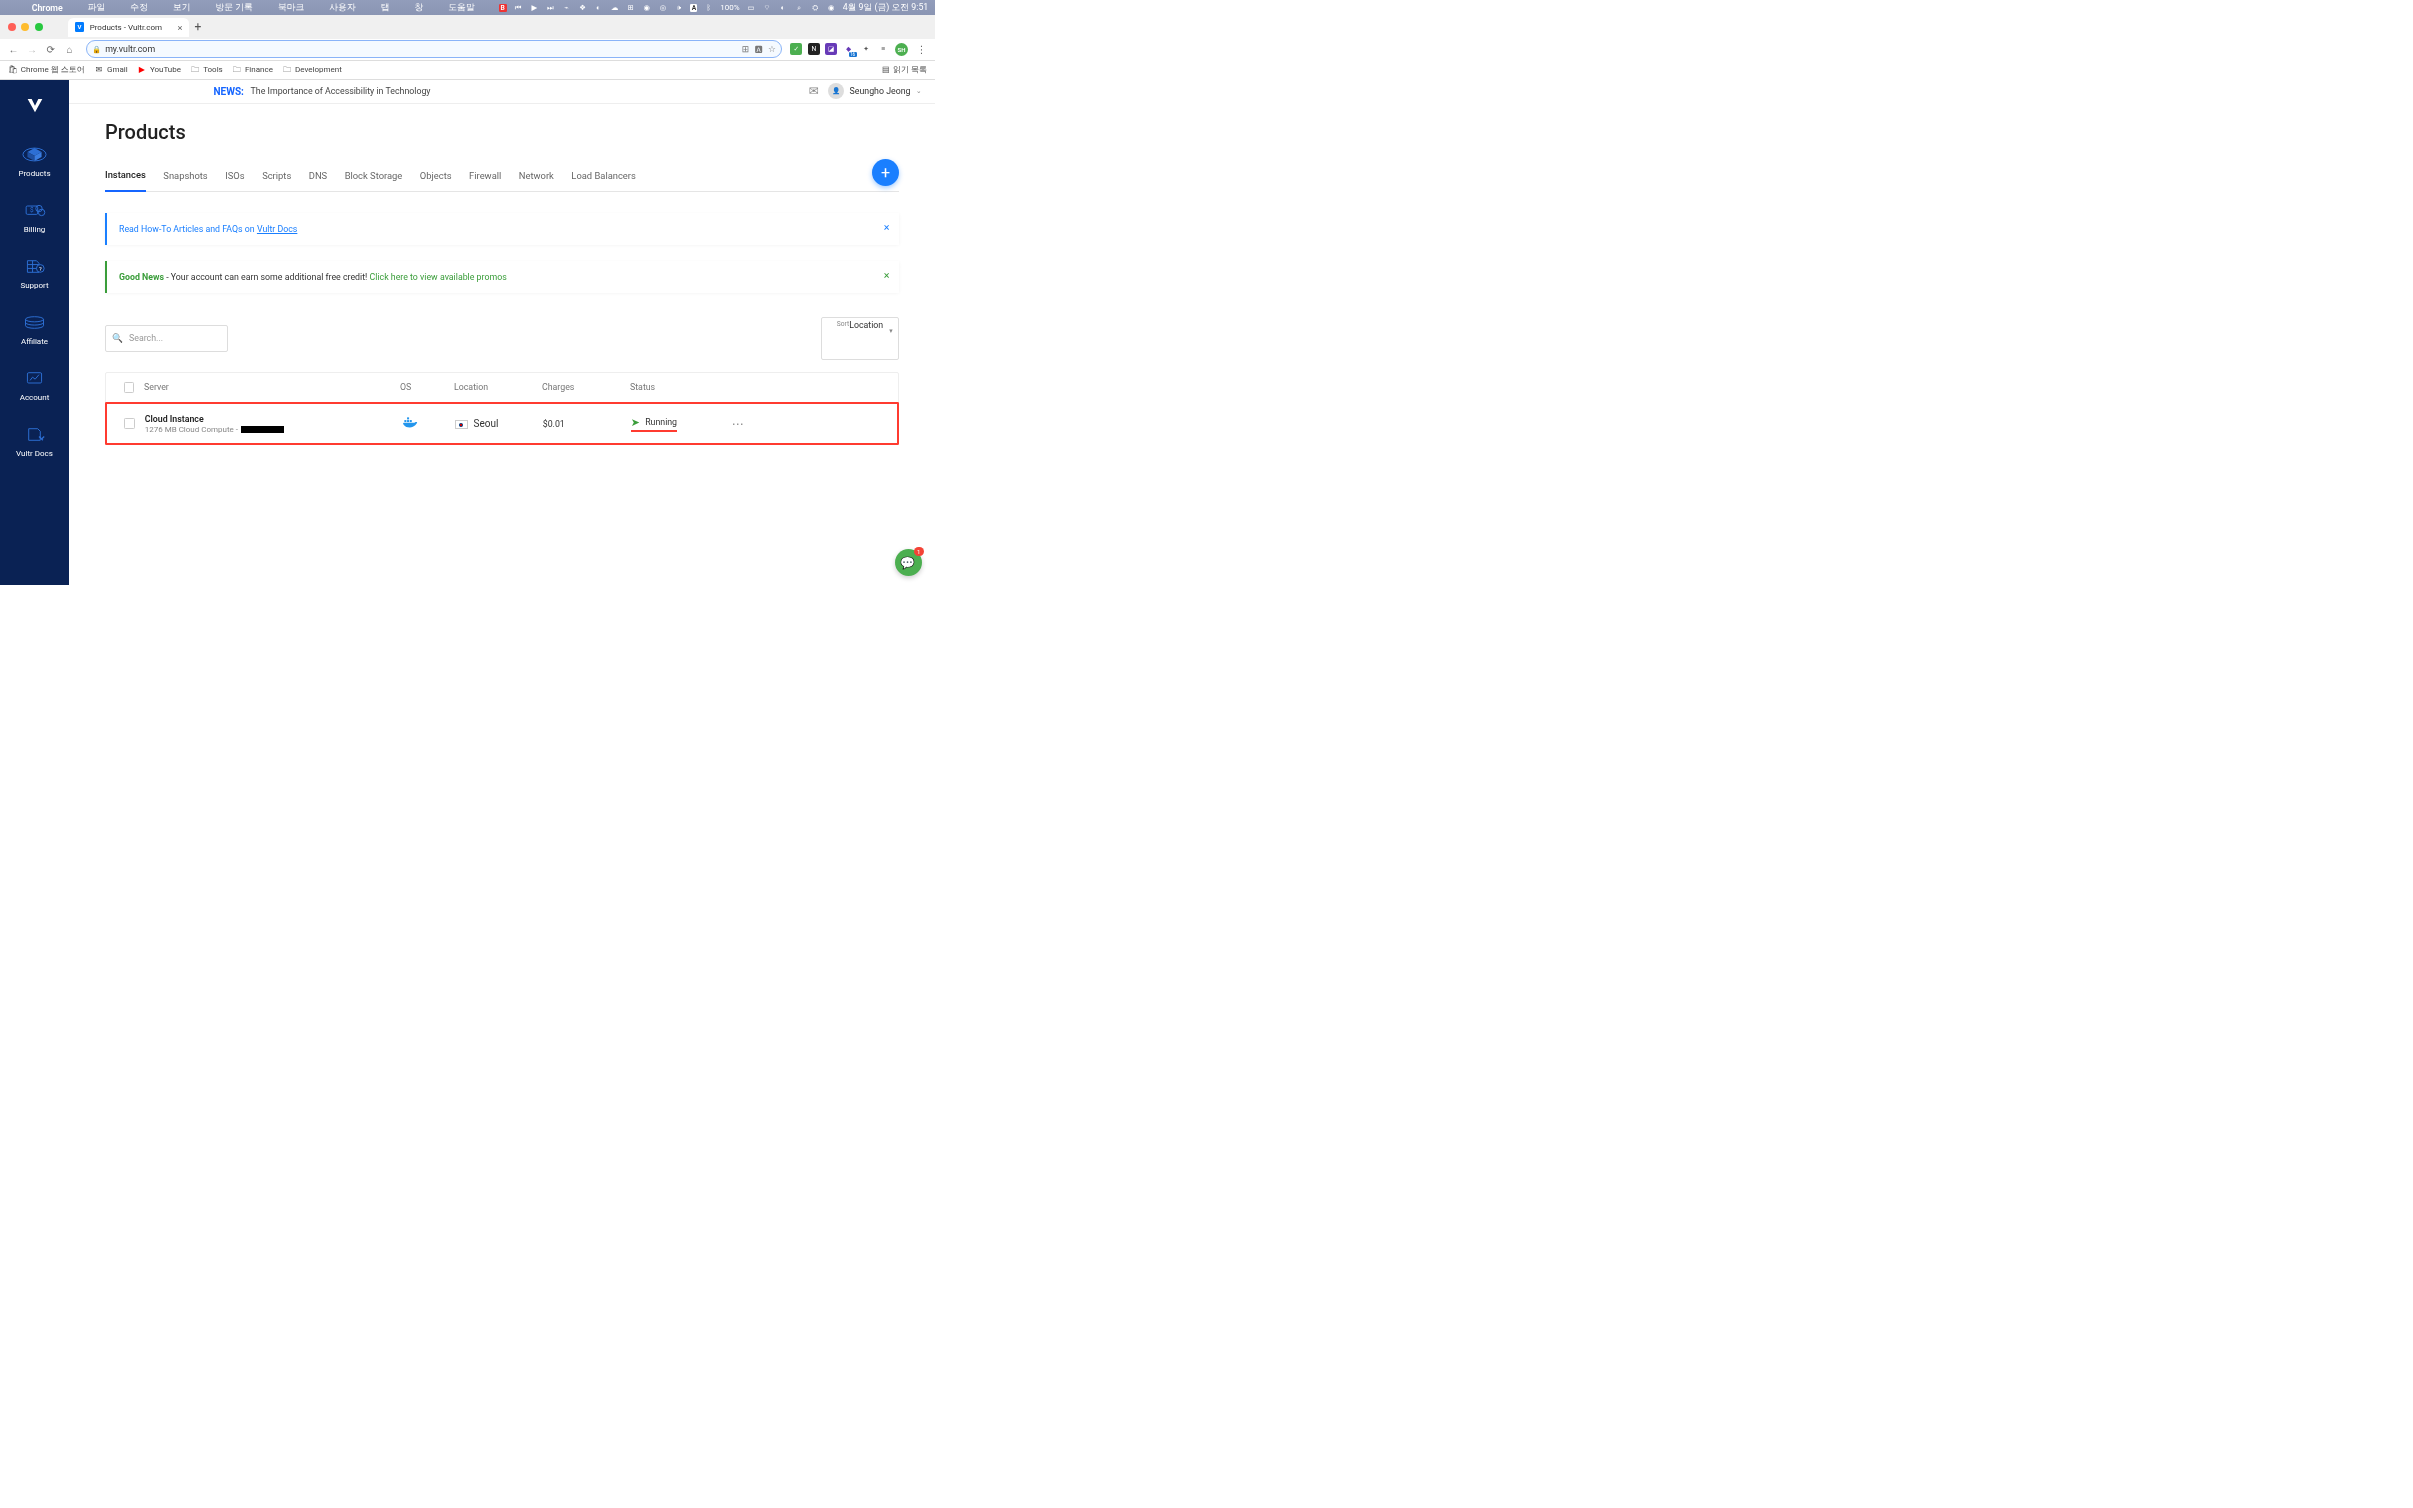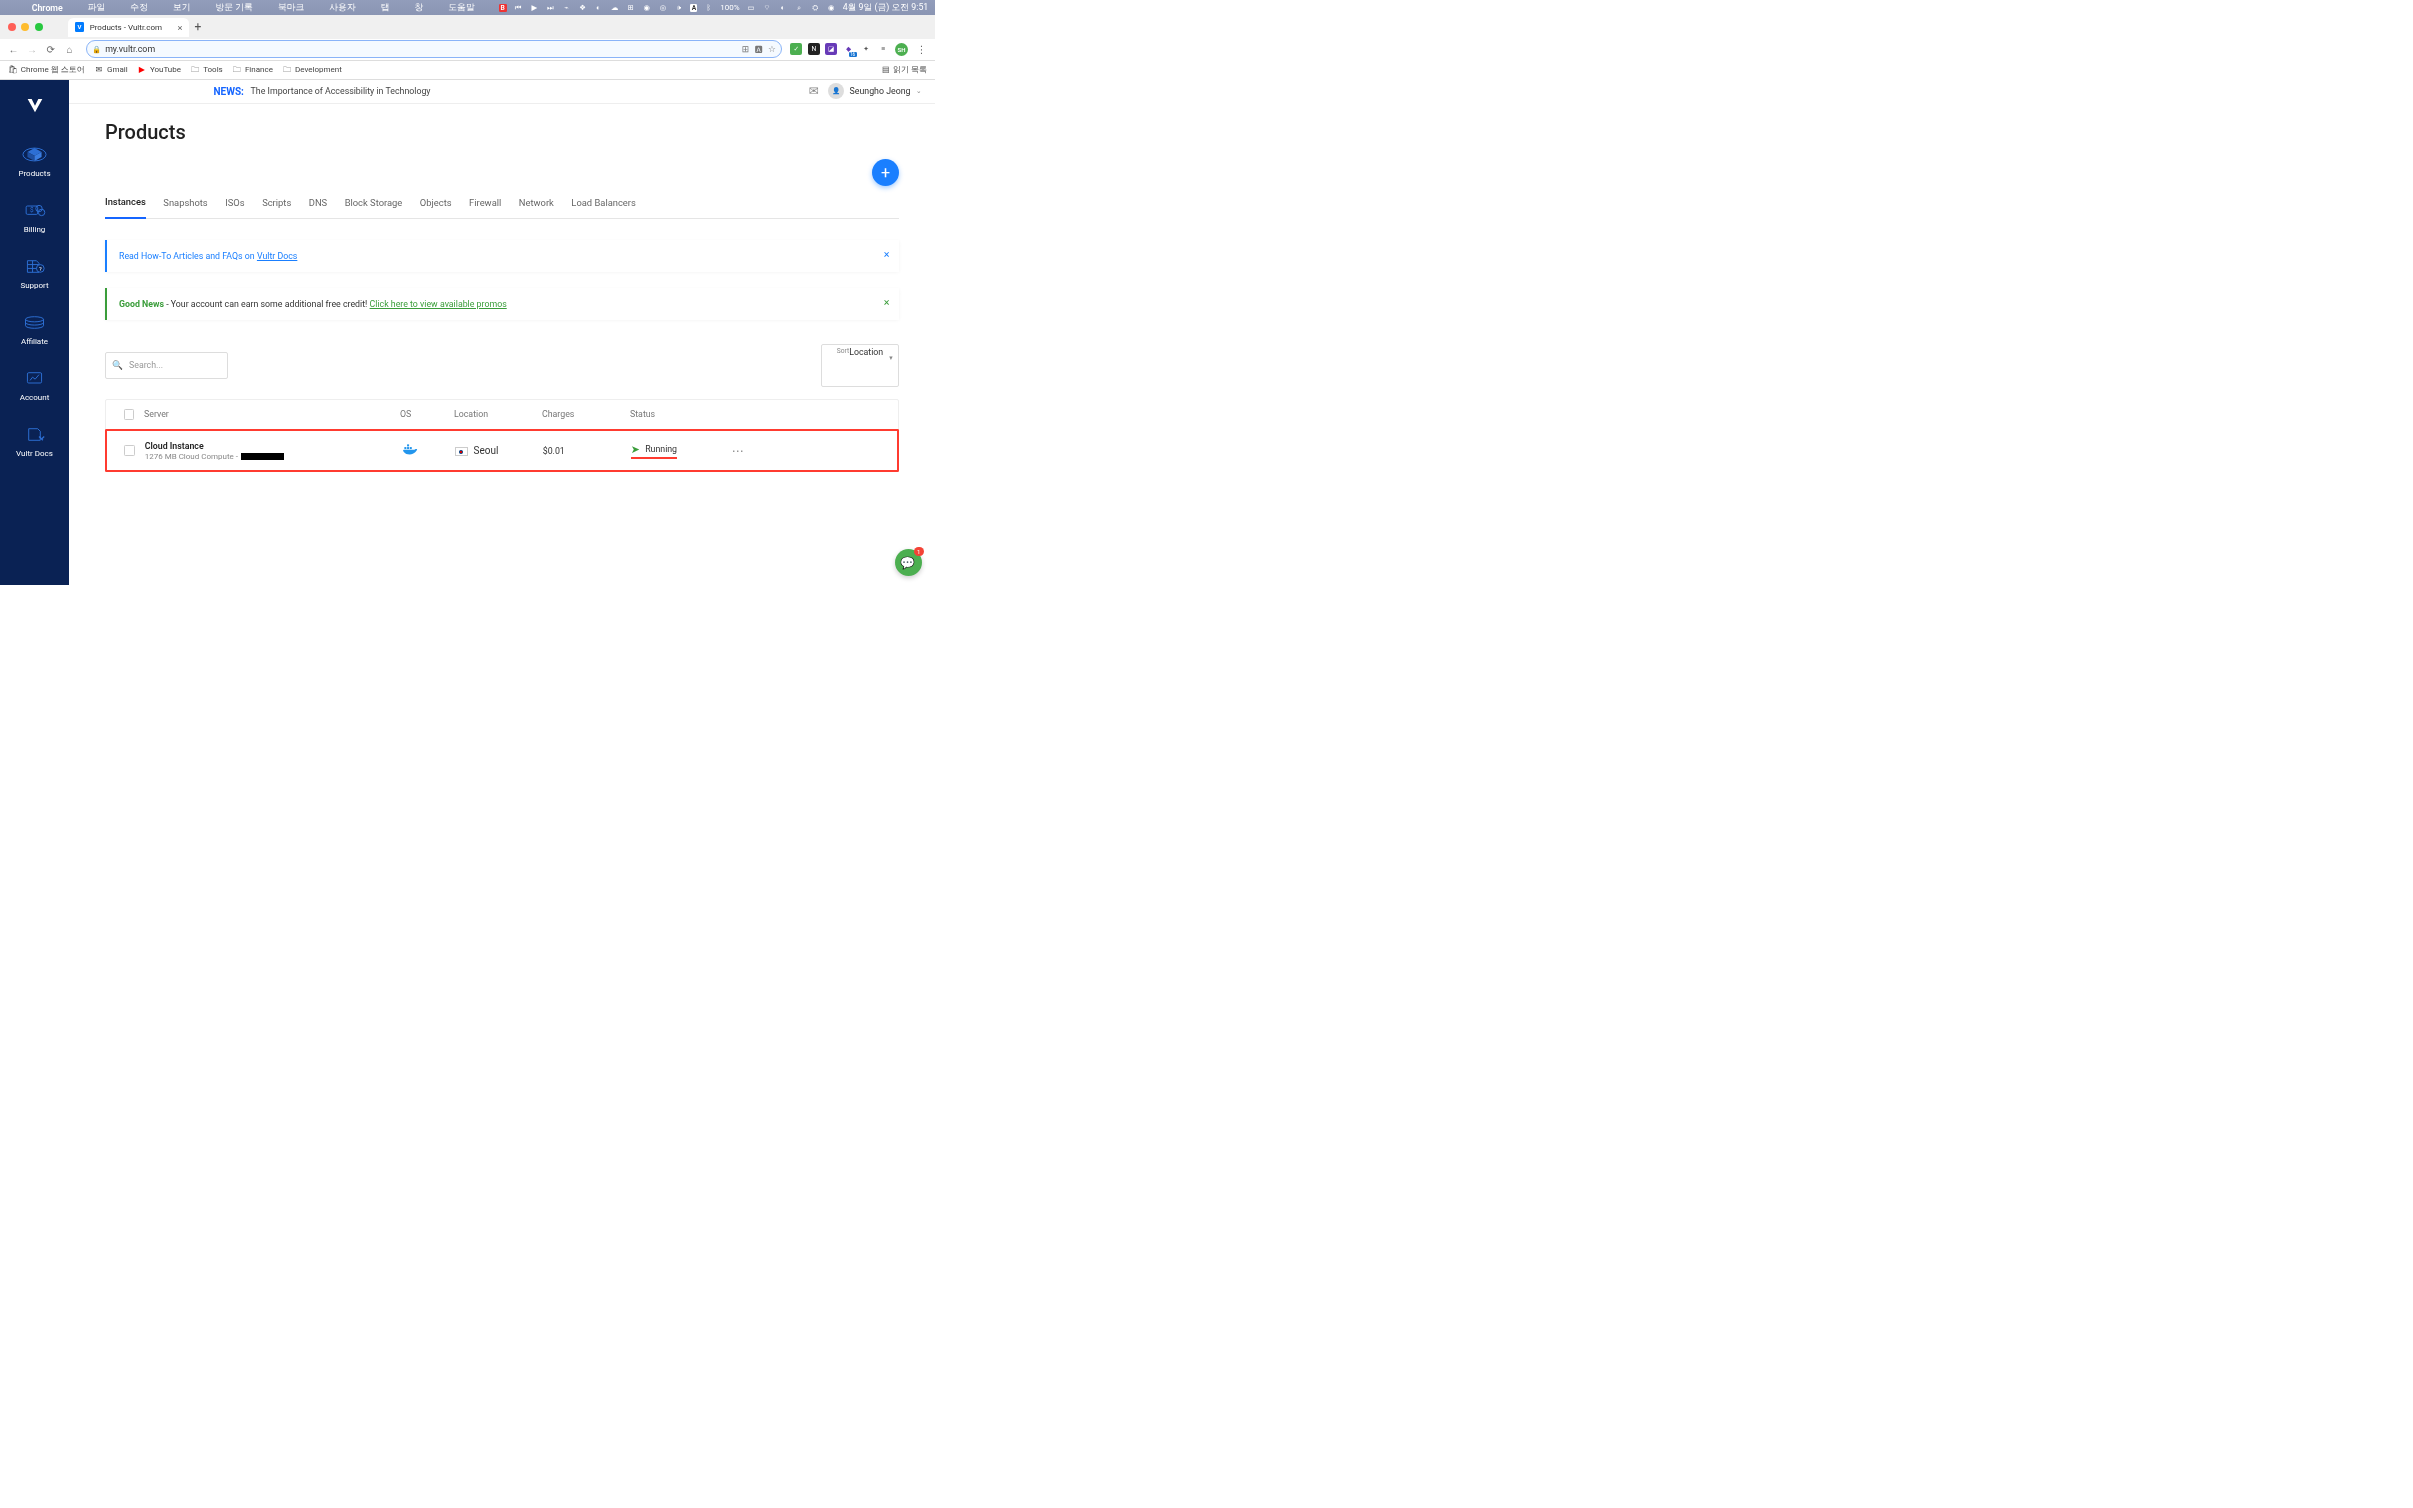--- a/index.html
+++ b/index.html
@@ -54,31 +54,31 @@
     .topbar { height: 24px; display: flex; align-items: center; padding: 0 13.5px; border-bottom: 0.7px solid #eee; }
     .news-label { color: #1565ff; font-weight: 700; font-size: 10px; margin-right: 6.7px; padding-left: 18px; }
     .news-text { font-size: 8.8px; color: #444; }
     .topbar-right { margin-left: auto; display: flex; align-items: center; gap: 9.4px; }
     .user-avatar { width: 16px; height: 16px; border-radius: 50%; background: #ddd; display: flex; align-items: center; justify-content: center; font-size: 6.7px; color: #666; }
     .user-name { font-size: 8.8px; color: #333; }
 
     .main { padding: 16px 36px; }
     .page-title { font-size: 20px; font-weight: 500; color: #222; margin-bottom: 19px; }
     .tabs { display: flex; gap: 17.5px; border-bottom: 0.7px solid #e5e5e5; align-items: center; position: relative; }
-    .tab-item { padding: 6.7px 0 9.4px; font-size: 9.4px; color: #666; cursor: pointer; margin-top: 27px; }
+    .tab-item { padding: 6.7px 0 9.4px; font-size: 9.4px; color: #666; cursor: pointer; }
     .tab-item.active { color: #222; font-weight: 500; border-bottom: 2px solid #1565ff; margin-bottom: -0.7px; }
     .fab { position: absolute; right: 0; top: -4px; width: 27px; height: 27px; border-radius: 50%; background: #1a7fff; color: #fff; display: flex; align-items: center; justify-content: center; font-size: 16px; box-shadow: 0 2px 5.4px rgba(26,127,255,0.4); }
 
     .alert { margin-top: 21.5px; background: #fff; box-shadow: 0 1.3px 3.4px rgba(0,0,0,0.06); padding: 10.8px 12px; display: flex; align-items: flex-end; position: relative; font-size: 8.8px; }
     .alert.blue { border-left: 2px solid #1a7fff; color: #1a7fff; }
     .alert.green { border-left: 2px solid #3a9d3a; color: #333; margin-top: 16px; }
     .alert-close { position: absolute; right: 9.4px; top: 8px; color: #1a7fff; font-size: 10.8px; }
     .alert.green .alert-close { color: #3a9d3a; }
     .green-bold { color: #3a9d3a; font-weight: 700; }
-    .green-link { color: #3a9d3a; text-decoration: underline; }
+    .green-link { color: #3a9d3a; }
     .link-u { text-decoration: underline; }
 
     .controls-row { display: flex; align-items: center; margin-top: 24px; }
     .search-box { width: 123px; height: 27px; border: 0.7px solid #ddd; border-radius: 2px; display: flex; align-items: center; padding: 0 6.7px; gap: 5.4px; color: #999; font-size: 8.8px; }
     .sort-box { margin-left: auto; width: 78px; height: 43px; border: 0.7px solid #ddd; border-radius: 2px; padding: 2.7px 6.7px; display: flex; flex-direction: row; justify-content: center; position: relative; }
     .sort-label { font-size: 6.7px; color: #888; }
     .sort-value { font-size: 8.8px; color: #333; }
     .sort-caret { position: absolute; right: 5.4px; top: 9.4px; color: #888; font-size: 6.7px; }
 
     .table { margin-top: 12px; border: 0.7px solid #eee; border-radius: 2px; }

